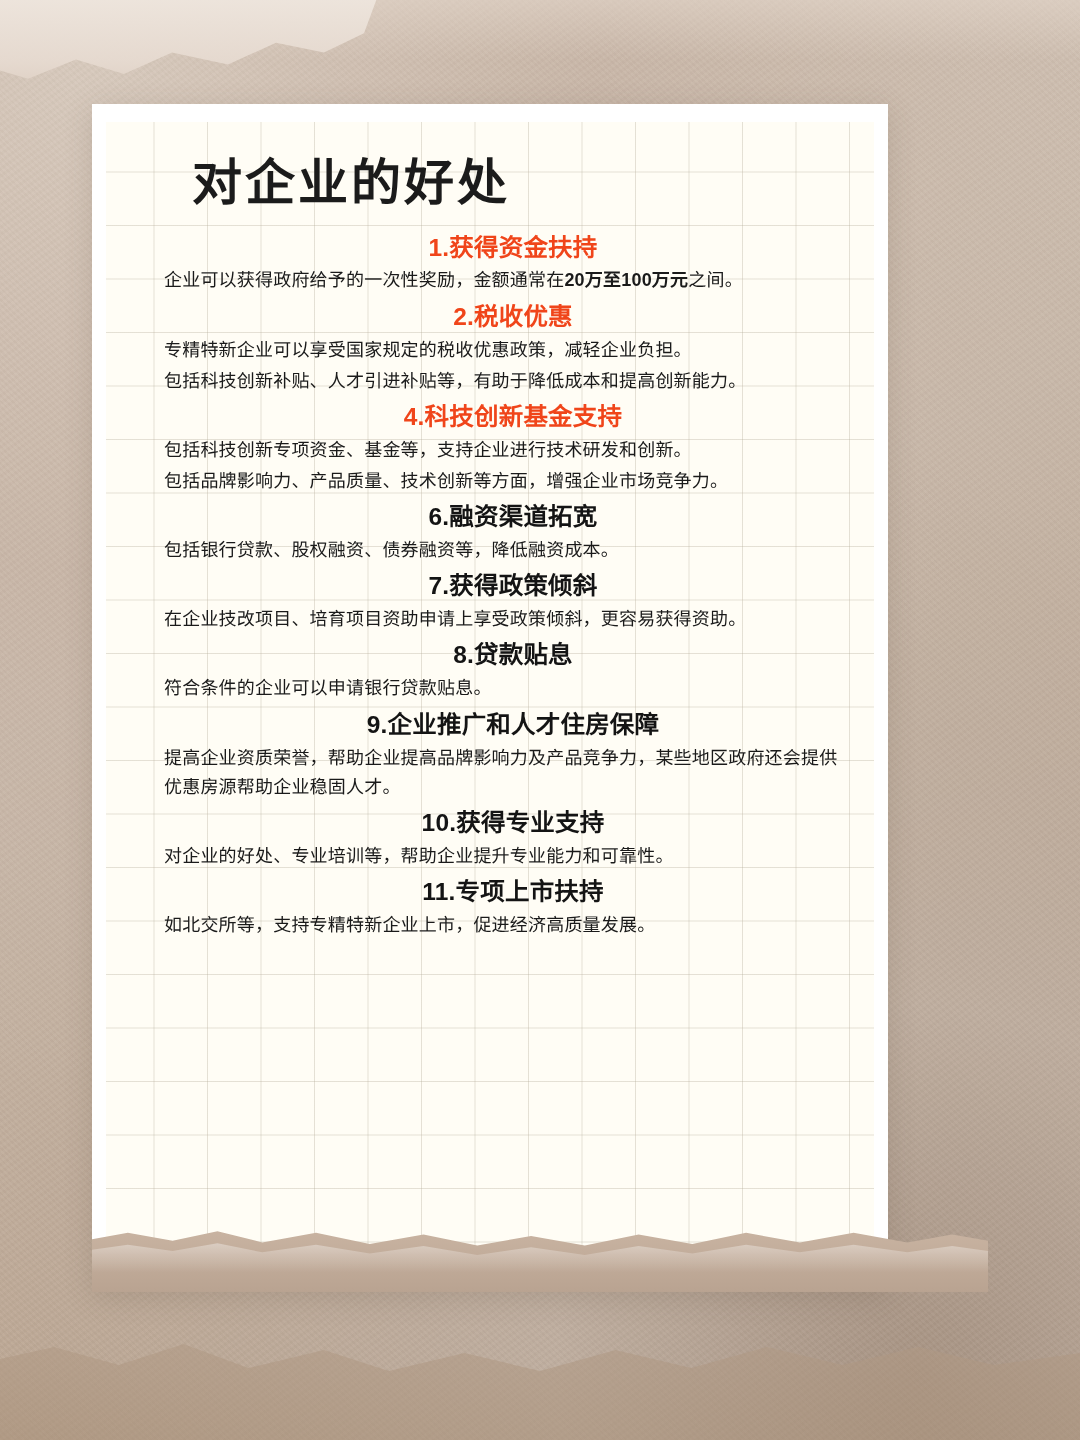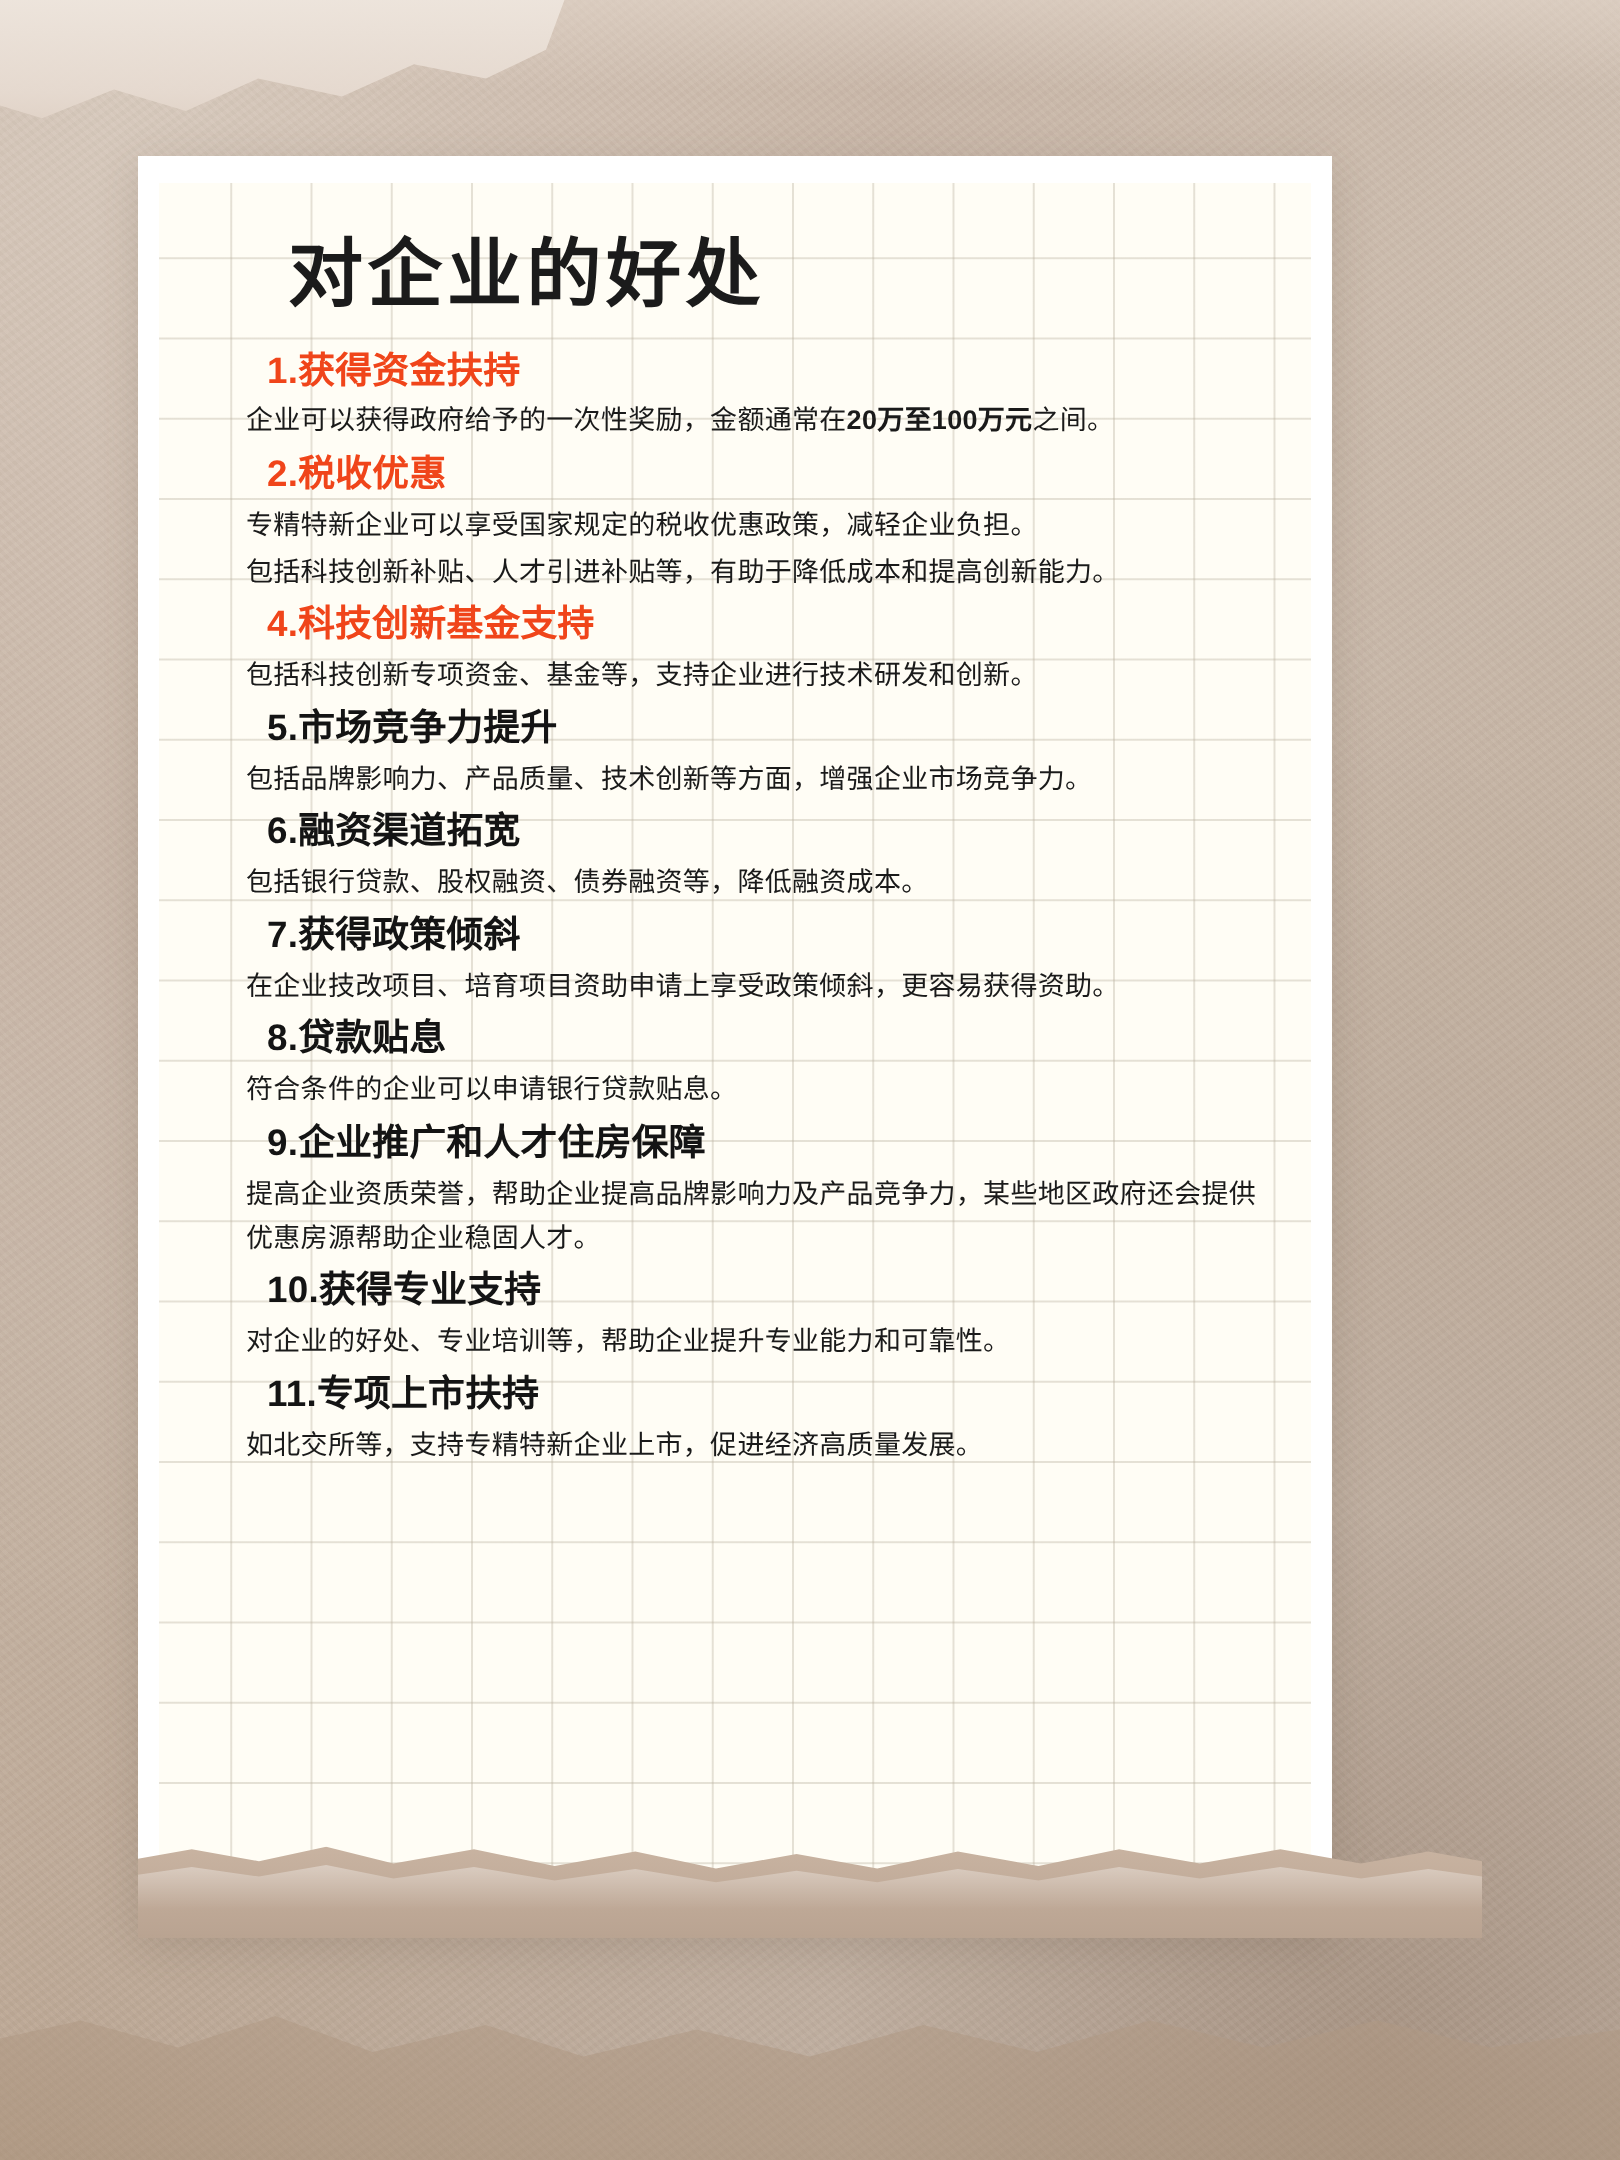--- a/index.html
+++ b/index.html
@@ -132,20 +132,21 @@
 
   .item { margin-bottom: 1px; }
 
   .item-head {
     font-size: 24.5px;
     font-weight: 700;
     color: #141414;
     line-height: 1.55;
     margin-left: 14px;
     letter-spacing: 0.2px;
+    text-align: center;
   }
   .item-head.accent { color: #f0451a; }
 
   .item-body {
     font-size: 18px;
     color: #1a1a1a;
     line-height: 1.62;
     letter-spacing: 0.2px;
     margin: 0 0 2px 0;
     padding-right: 6px;
@@ -179,21 +180,20 @@
       <div class="item">
         <p class="item-body">包括科技创新补贴、人才引进补贴等，有助于降低成本和提高创新能力。</p>
       </div>
 
       <div class="item">
         <div class="item-head accent"><span>4.</span><span>科技创新基金支持</span></div>
         <p class="item-body">包括科技创新专项资金、基金等，支持企业进行技术研发和创新。</p>
       </div>
 
       <div class="item">
-        <div class="item-head"><span>5.</span><span>市场竞争力提升</span></div>
         <p class="item-body">包括品牌影响力、产品质量、技术创新等方面，增强企业市场竞争力。</p>
       </div>
 
       <div class="item">
         <div class="item-head"><span>6.</span><span>融资渠道拓宽</span></div>
         <p class="item-body">包括银行贷款、股权融资、债券融资等，降低融资成本。</p>
       </div>
 
       <div class="item">
         <div class="item-head"><span>7.</span><span>获得政策倾斜</span></div>

